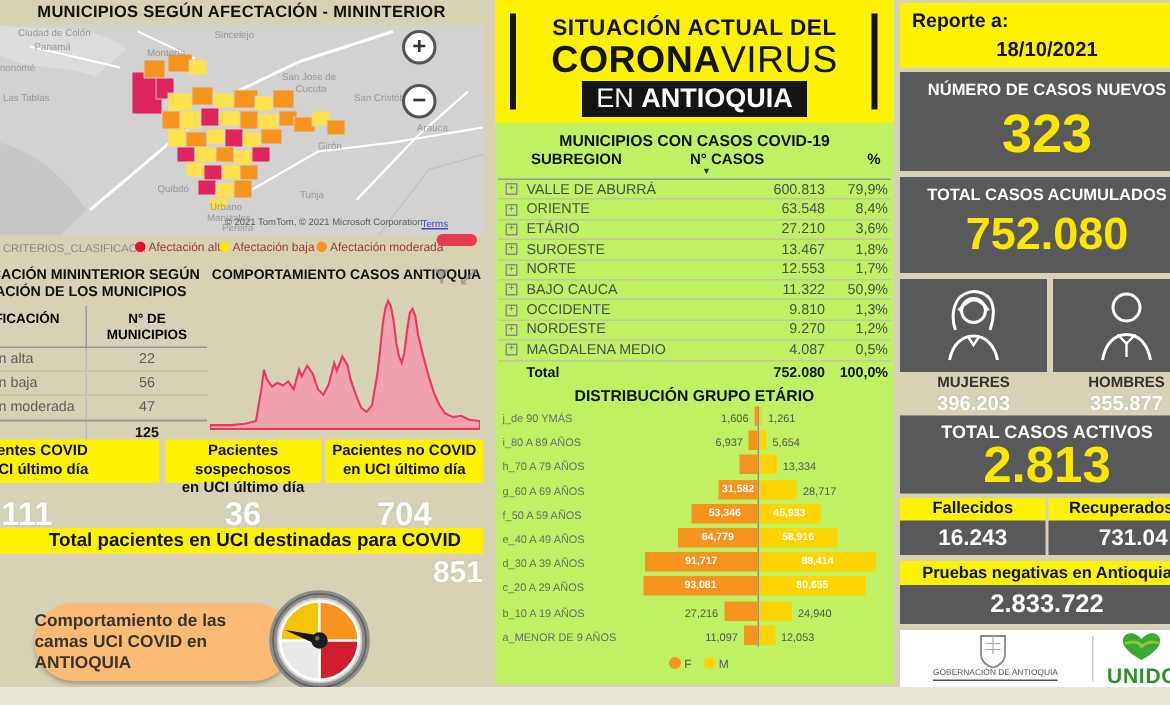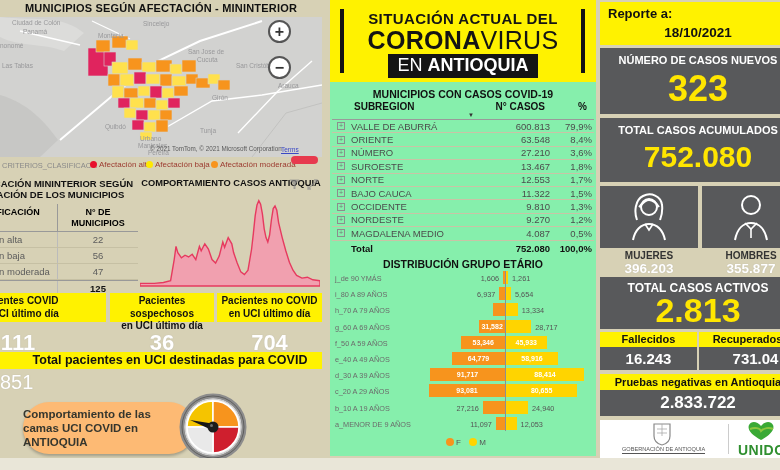--- a/index.html
+++ b/index.html
@@ -37,42 +37,42 @@
 
   .comp-chart { left:140px; top:178px; width:182px; height:112px; }
   .comp-title { text-align:center; font-size:9.3px; font-weight:bold; color:#111; }
   .mini-icon { position:absolute; top:1px; opacity:.65; }
 
   .uci-box { top:293px; }
   .uci-head { background:#fff200; color:#111; font-weight:bold; font-size:10px; line-height:12.5px; text-align:center; padding:2px 0; height:29px; }
   .uci-val { text-align:center; font-size:22px; font-weight:bold; color:#fff; margin-top:8px; text-shadow:0 0 1px rgba(150,150,150,.5); }
   .uci-total-bar { left:-70px; top:352px; width:480px; height:17px; background:#fff200; text-align:center;
                    font-size:12.5px; font-weight:bold; color:#111; line-height:17px; }
-  .uci-total-val { left:0; top:371px; width:322px; text-align:left; font-size:20px; font-weight:normal; color:#fff; text-shadow:0 0 1px rgba(150,150,150,.5); }
+  .uci-total-val { left:0; top:371px; width:322px; text-align:right; font-size:20px; font-weight:bold; color:#fff; text-shadow:0 0 1px rgba(150,150,150,.5); }
 
   .gauge-pill { left:23px; top:402px; width:172px; height:52px; background:#fdba74; border-radius:26px;
                 text-align:left; padding-top:5px; box-shadow:0 2px 3px rgba(0,0,0,.25); }
   .gauge-pill div { font-size:11.5px; font-weight:bold; color:#35362e; line-height:14px; }
   .gauge-svg { left:179px; top:393px; }
 
   
-  #middle { position:absolute; left:330px; top:0; width:266px; height:456px; background:#86efac; }
+  #middle { position:absolute; left:330px; top:0; width:266px; height:456px; background:#bef264; }
   .m-header { position:relative; width:266px; height:82px; background:#fff200; }
   .m-bar { position:absolute; top:9px; width:4px; height:64px; background:#141414; }
   .mh1 { position:absolute; top:10px; left:0; width:100%; text-align:center; font-size:15px; color:#141414; font-weight:600; letter-spacing:.4px; }
   .mh2 { position:absolute; top:26px; left:0; width:100%; text-align:center; font-size:25px; color:#141414; letter-spacing:.3px; }
   .mh2 .b { font-weight:800; } .mh2 .r { font-weight:400; }
   .mh3wrap { position:absolute; top:54px; left:0; width:100%; text-align:center; }
   .mh3 { display:inline-block; background:#141414; color:#fff; font-size:18px; padding:1px 9px 2px; }
   .mh3 .l { font-weight:300; } .mh3 .b { font-weight:800; }
 
   .m-tbl-title { top:88px; left:0; width:266px; text-align:center; font-size:10.5px; font-weight:bold; color:#111; }
   .m-thead { top:101px; left:2px; width:262px; display:flex; font-size:10px; font-weight:bold; color:#111; border-bottom:1px solid #9a9a9a; padding-bottom:7px; }
   .m-thead .h-reg { width:128px; padding-left:22px; }
-  .m-thead .h-cases { width:85px; text-align:right; }
+  .m-thead .h-cases { width:85px; text-align:left; }
   .m-thead .h-pct { width:44px; text-align:right; padding-right:2px; }
   .sort-arrow { position:absolute; left:138px; top:112px; font-size:6px; color:#333; }
   .m-tbody { top:120px; left:2px; width:262px; }
   .trow { display:flex; align-items:center; height:13.4px; border-bottom:1px solid #c9c3a6; font-size:9.5px; color:#4c4c4c; }
   .plusbox { width:8px; height:8px; border:1px solid #8d8d8d; font-size:7px; line-height:6px; text-align:center; color:#777; margin:0 6px 0 5px; flex:0 0 8px; }
   .tlabel { flex:1; }
   .tcases { width:74px; text-align:right; }
   .tpct { width:44px; text-align:right; padding-right:2px; }
   .trow.total { font-weight:bold; color:#111; border-bottom:none; padding-top:2px; }
   .trow.total .tlabel { padding-left:19px; }
@@ -320,41 +320,41 @@
        <span class="tpct">79,9%</span>
      </div>
         <div class="trow">
        <span class="plusbox">+</span>
        <span class="tlabel">ORIENTE</span>
        <span class="tcases">63.548</span>
        <span class="tpct">8,4%</span>
      </div>
         <div class="trow">
        <span class="plusbox">+</span>
-       <span class="tlabel">NÚMERO</span>
+       <span class="tlabel">ETÁRIO</span>
        <span class="tcases">27.210</span>
        <span class="tpct">3,6%</span>
      </div>
         <div class="trow">
        <span class="plusbox">+</span>
        <span class="tlabel">SUROESTE</span>
        <span class="tcases">13.467</span>
        <span class="tpct">1,8%</span>
      </div>
         <div class="trow">
        <span class="plusbox">+</span>
        <span class="tlabel">NORTE</span>
        <span class="tcases">12.553</span>
        <span class="tpct">1,7%</span>
      </div>
         <div class="trow">
        <span class="plusbox">+</span>
        <span class="tlabel">BAJO CAUCA</span>
        <span class="tcases">11.322</span>
-       <span class="tpct">1,5%</span>
+       <span class="tpct">50,9%</span>
      </div>
         <div class="trow">
        <span class="plusbox">+</span>
        <span class="tlabel">OCCIDENTE</span>
        <span class="tcases">9.810</span>
        <span class="tpct">1,3%</span>
      </div>
         <div class="trow">
        <span class="plusbox">+</span>
        <span class="tlabel">NORDESTE</span>

